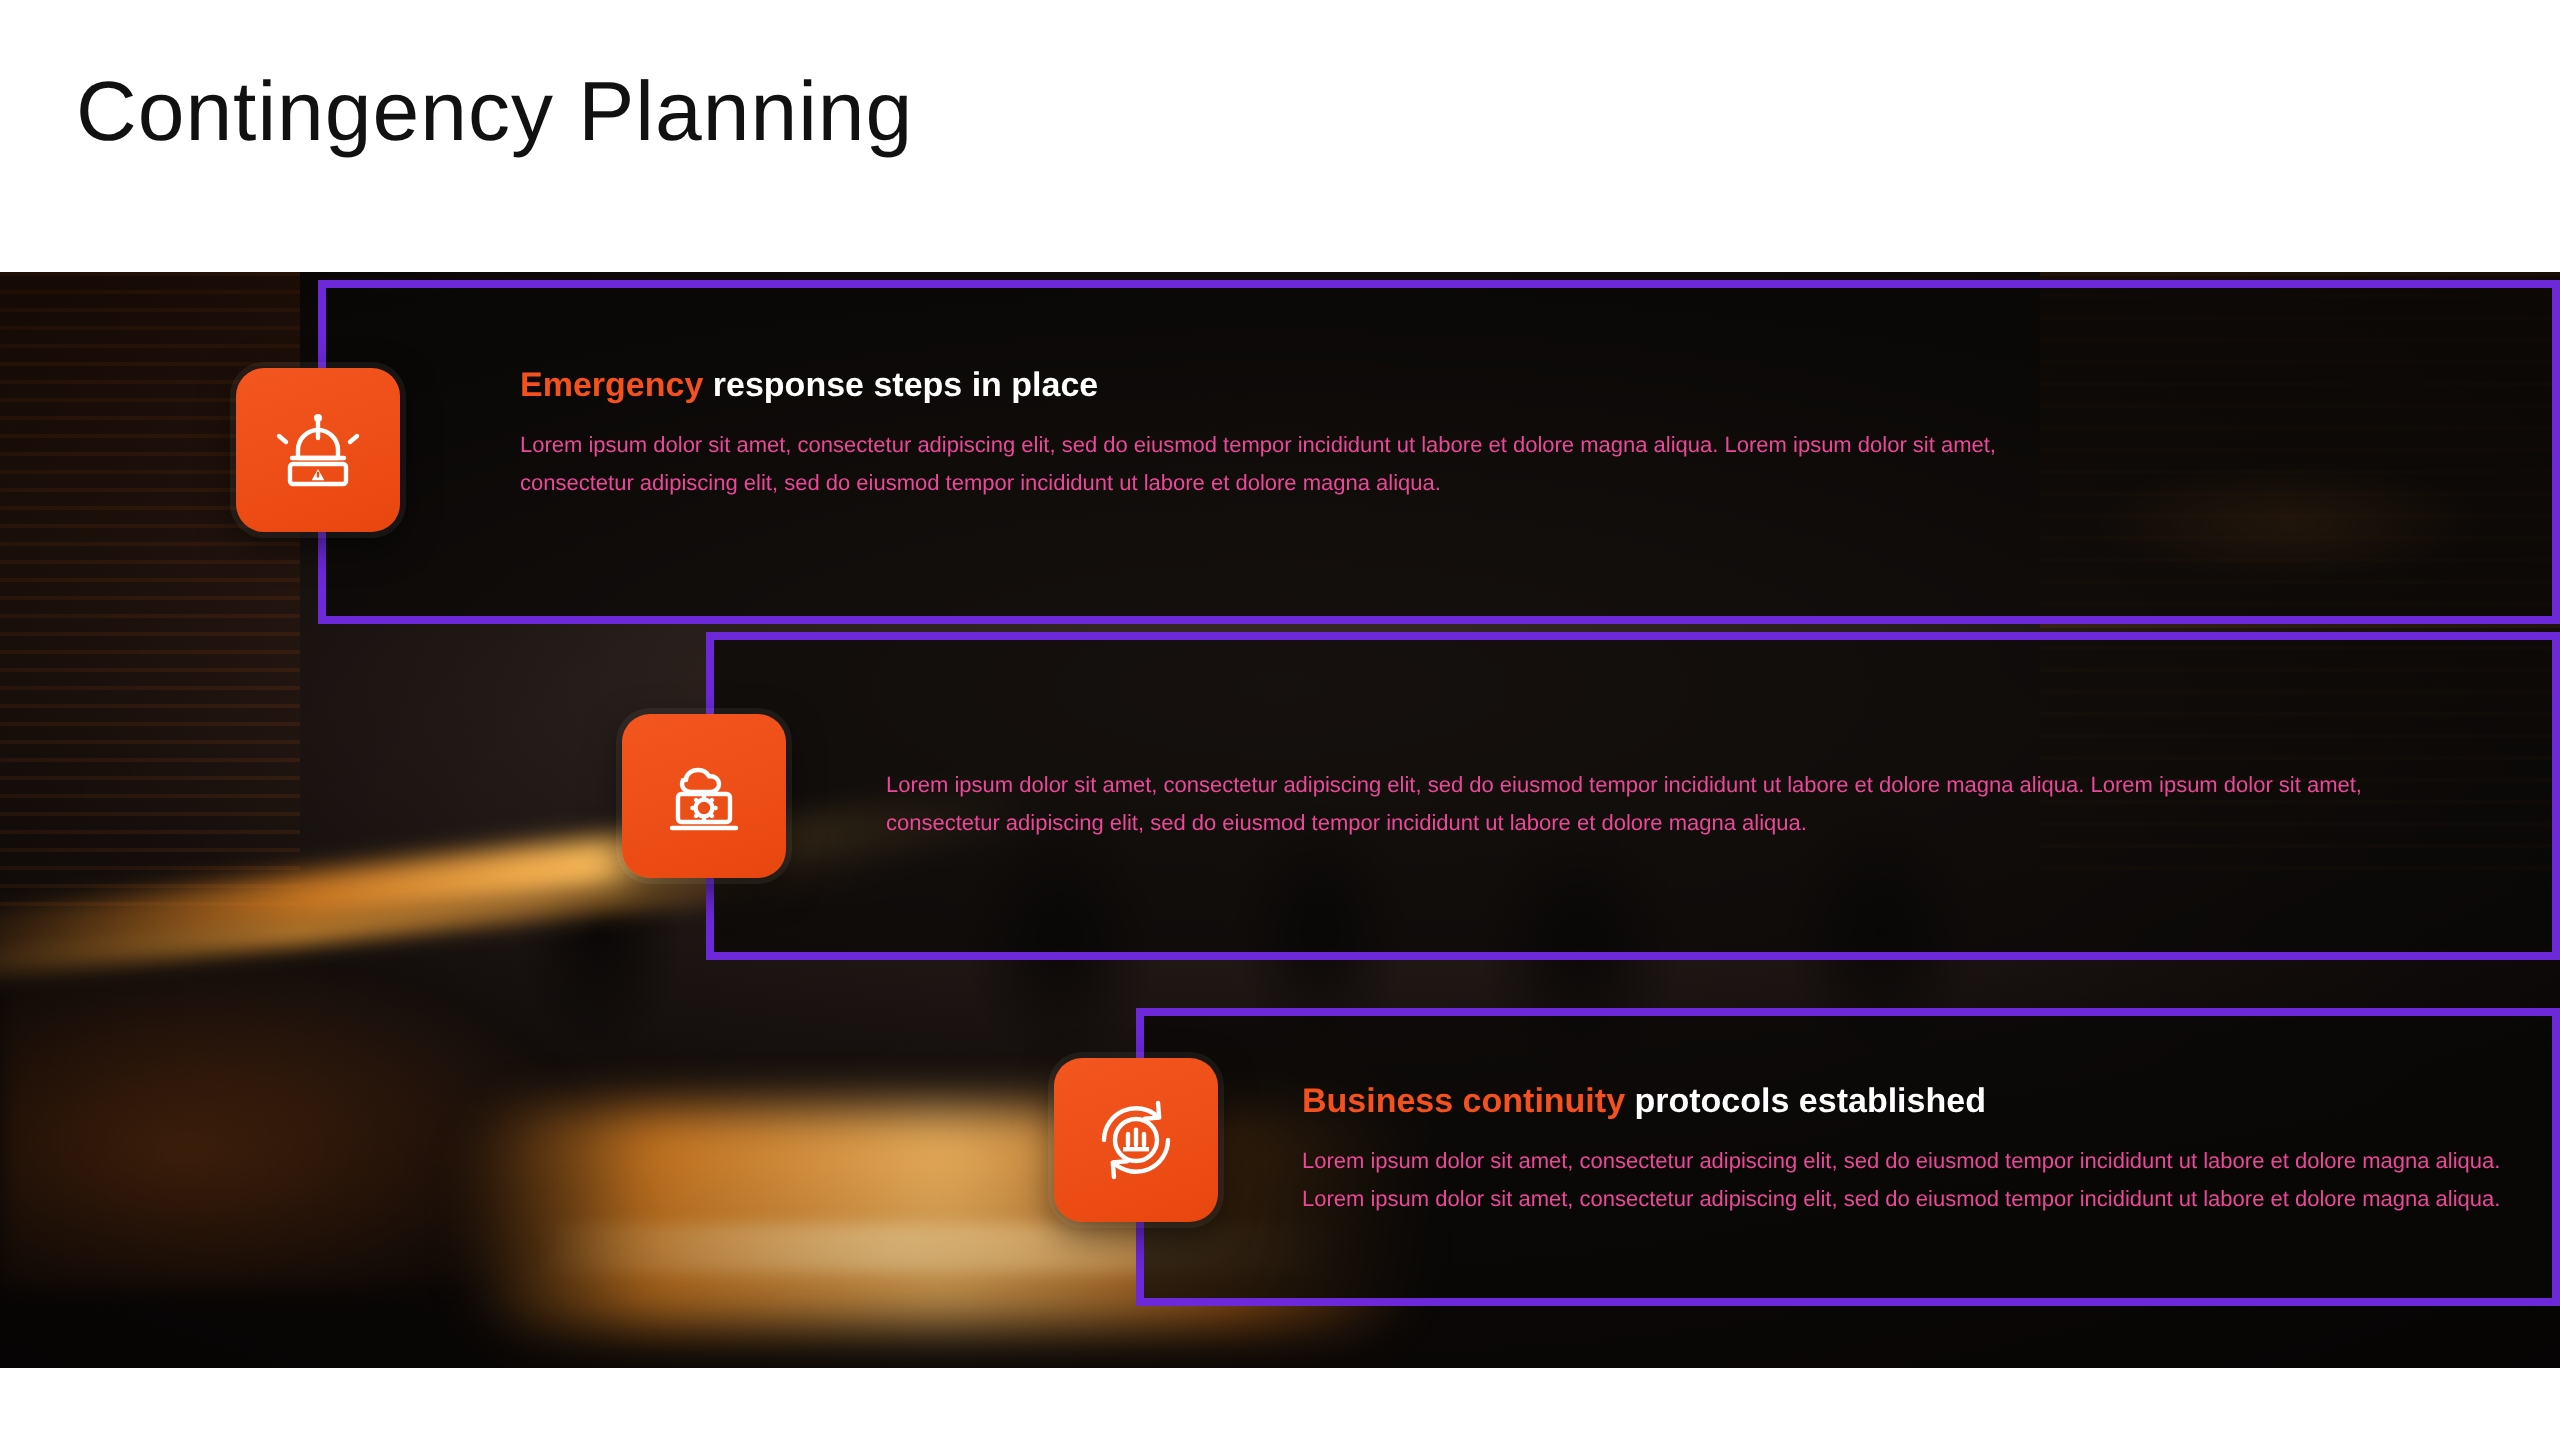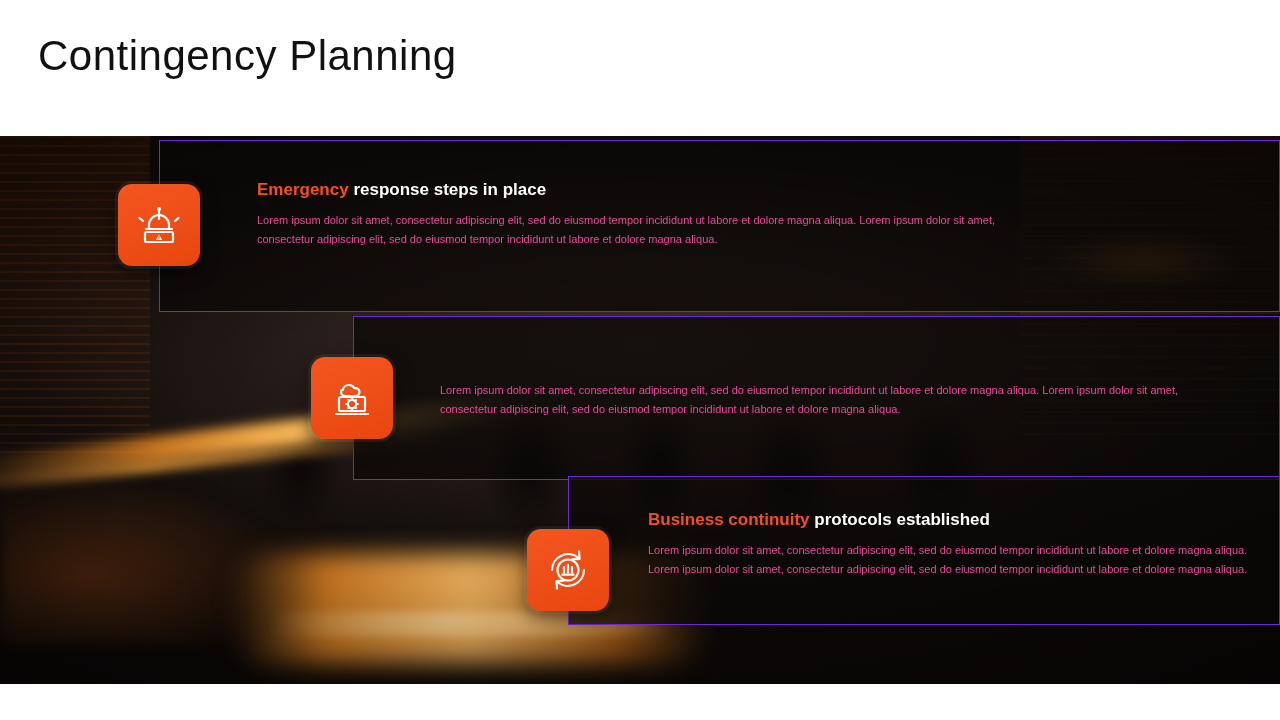--- a/index.html
+++ b/index.html
@@ -115,25 +115,25 @@
   .bottom-strip {
     position: absolute;
     left: 0; top: 684px; width: 1280px; height: 36px;
     background: #ffffff;
   }
 
   
   .panel {
     position: absolute;
     background: rgba(10,8,7,0.74);
-    border: 1px solid #6d28d9;
+    border: 4px solid #6d28d9;
   }
   .panel-1 { left: 159px; top: 140px;  width: 1121px; height: 172px; }
   .panel-2 { left: 353px; top: 316px;  width: 927px;  height: 164px; }
-  .panel-3 { left: 568px; top: 476px;  width: 712px;  height: 149px; }
+  .panel-3 { left: 568px; top: 504px;  width: 712px;  height: 149px; }
 
   .panel .heading {
     position: absolute;
     font-size: 17px;
     font-weight: bold;
     color: #ffffff;
     white-space: nowrap;
     line-height: 22px;
   }
   .panel .heading .hl { color: #f4511e; }

